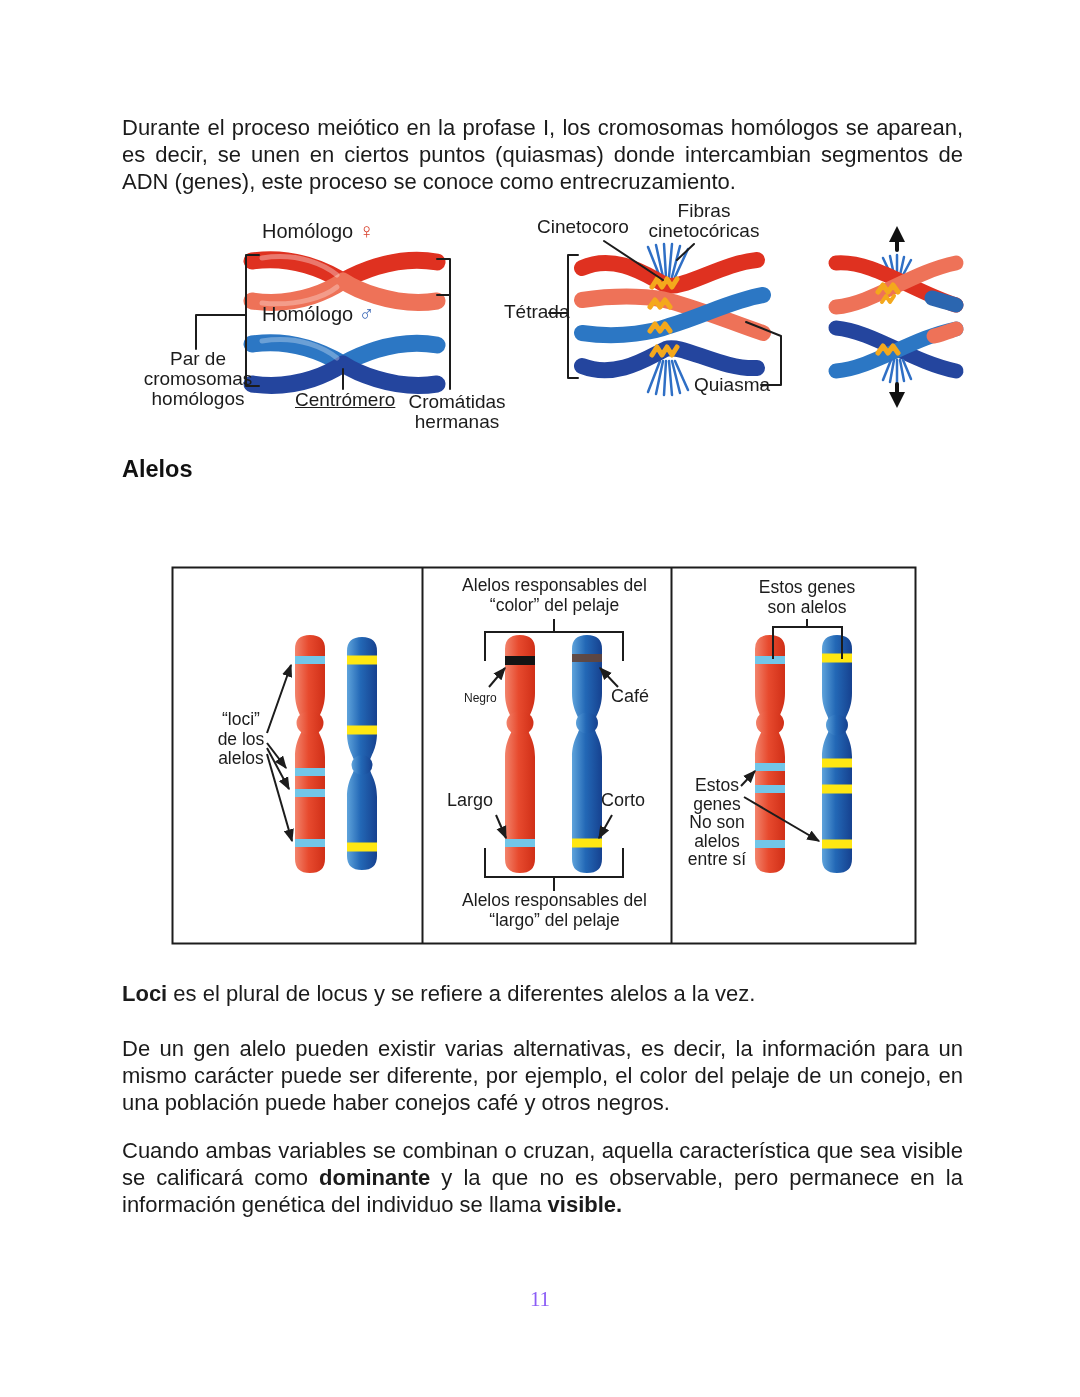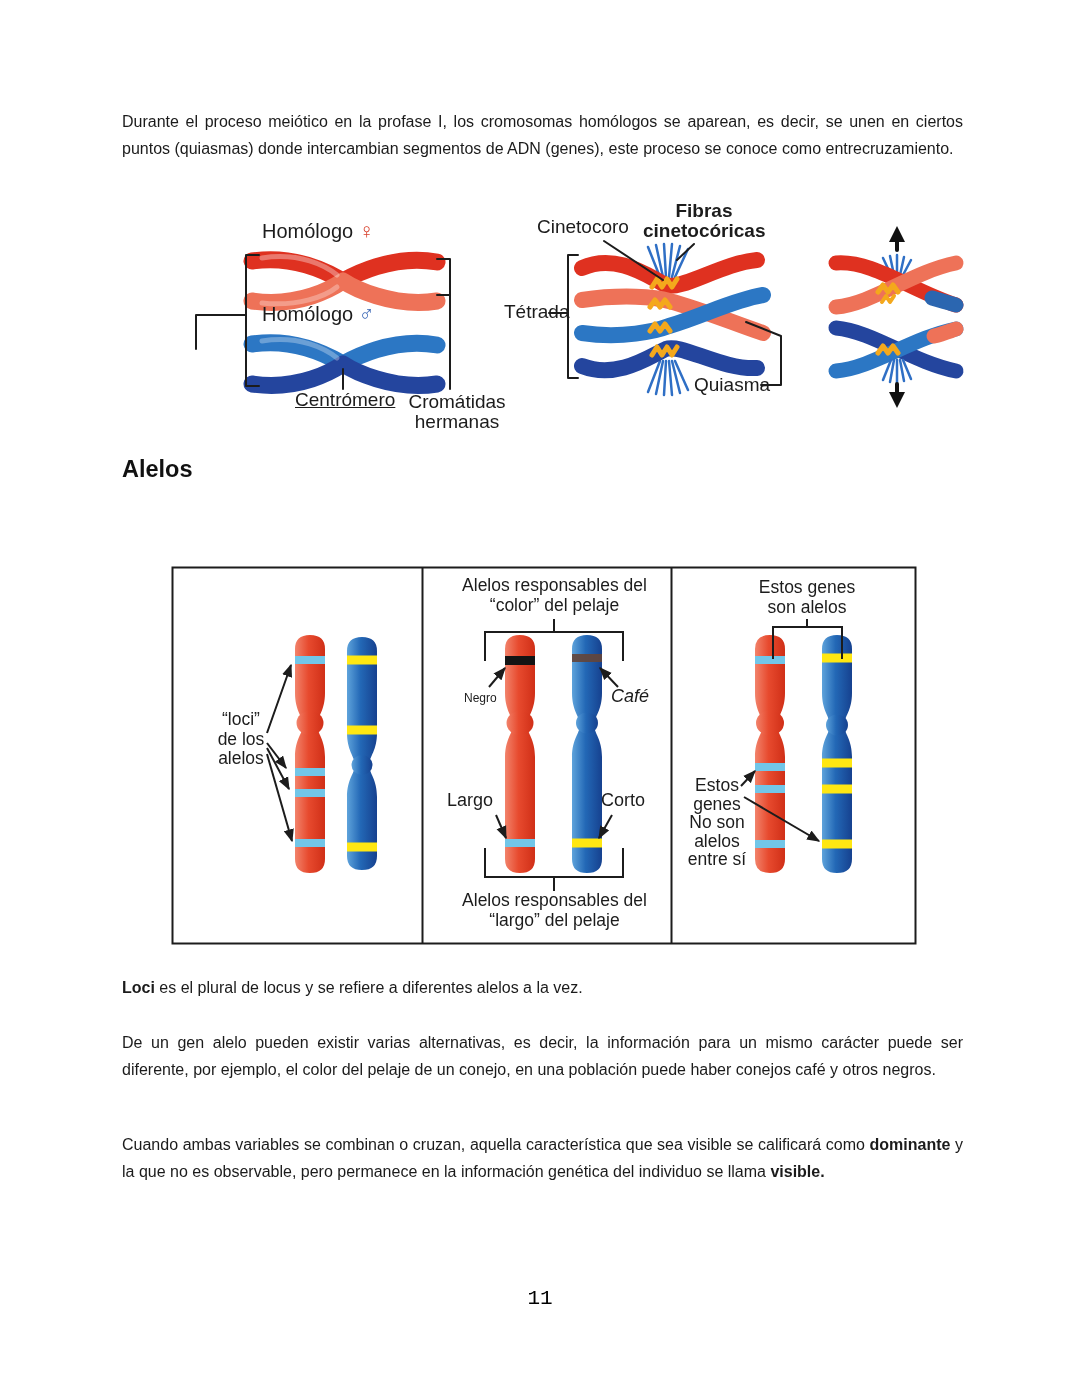--- a/index.html
+++ b/index.html
@@ -1,30 +1,30 @@
 <!DOCTYPE html>
 <html><head>
 <meta charset="utf-8">
 <style>
   html,body{margin:0;padding:0;background:#ffffff;}
   .page{position:relative;width:1080px;height:1397px;background:#fff;
         font-family:"Liberation Sans",sans-serif;color:#1b1b1b;overflow:hidden;}
-  .body-text{position:absolute;width:841px;font-size:16px;line-height:27px;
+  .body-text{position:absolute;width:841px;font-size:22px;line-height:27px;
              text-align:justify;color:#1b1b1b;}
   .b{font-weight:bold;}
   .lbl{position:absolute;color:#1c1c1c;white-space:pre-line;text-align:center;
        font-size:19px;line-height:20px;}
   .lbl.nowrap{white-space:nowrap;}
   .small{font-size:17.5px;line-height:20px;}
   .side5{font-size:17.5px;line-height:18.5px;}
   .heading{position:absolute;font-size:23.5px;font-weight:bold;color:#111;}
   .female{color:#d8402c;font-size:21px;}
   .male{color:#3a66b5;font-size:21px;}
   .pagenum{position:absolute;left:0;top:1287px;width:1080px;text-align:center;
-           font-family:Liberation Mono, monospace;font-size:21px;color:#000000;}
+           font-family:Liberation Serif, serif;font-size:21px;color:#8b5cf6;}
   svg.art{position:absolute;left:0;top:0;}
   .labels{position:absolute;left:0;top:0;width:100%;height:100%;}
 </style>
 </head>
 <body>
 
 <div class="page">
 
   <svg class="art" width="1080" height="1397" viewBox="0 0 1080 1397">
     <defs>
@@ -212,40 +212,43 @@
       </g>
     </g>
   </svg>
 
   <div class="labels">
 
     <p class="body-text" style="left:122px;top:92px;">Durante el proceso meiótico en la profase I, los cromosomas homólogos se aparean, es decir, se unen en ciertos puntos (quiasmas) donde intercambian segmentos de ADN (genes), este proceso se conoce como entrecruzamiento.</p>
 
     <div class="lbl nowrap" style="left:262px;top:221px;font-size:20px;"><span>Homólogo</span> <span class="female">♀</span></div>
     <div class="lbl nowrap" style="left:262px;top:304px;font-size:20px;"><span>Homólogo</span> <span class="male">♂</span></div>
+    <div class="lbl" style="left:131px;top:349px;width:134px;">Par de
+cromosomas
+homólogos</div>
     <div class="lbl nowrap" style="left:295px;top:390px;text-decoration:underline;">Centrómero</div>
     <div class="lbl" style="left:403px;top:392px;width:108px;">Cromátidas
 hermanas</div>
 
     <div class="lbl nowrap" style="left:537px;top:217px;">Cinetocoro</div>
-    <div class="lbl" style="left:643px;top:201px;width:122px;font-weight:bold;">Fibras
+    <div class="lbl" style="left:643px;top:201px;width:122px;">Fibras
 cinetocóricas</div>
     <div class="lbl nowrap" style="left:504px;top:302px;">Tétrada</div>
     <div class="lbl nowrap" style="left:694px;top:375px;">Quiasma</div>
 
     <h2 class="heading" style="left:122px;top:456px;margin:0;">Alelos</h2>
 
     <div class="lbl" style="left:202px;top:710px;width:78px;font-size:17.5px;line-height:19.5px;">“loci”
 de los
 alelos</div>
 
     <div class="lbl small" style="left:447px;top:575px;width:215px;">Alelos responsables del
 “color” del pelaje</div>
     <div class="lbl nowrap" style="left:464px;top:688px;font-size:12px;">Negro</div>
-    <div class="lbl nowrap" style="left:611px;top:686px;font-size:18px;font-style:italic;">Café</div>
+    <div class="lbl nowrap" style="left:611px;top:686px;font-size:18px;">Café</div>
     <div class="lbl nowrap" style="left:447px;top:790px;font-size:18px;">Largo</div>
     <div class="lbl nowrap" style="left:601px;top:790px;font-size:18px;">Corto</div>
     <div class="lbl small" style="left:447px;top:890px;width:215px;">Alelos responsables del
 “largo” del pelaje</div>
 
     <div class="lbl small" style="left:745px;top:577px;width:124px;">Estos genes
 son alelos</div>
     <div class="lbl side5" style="left:676px;top:776px;width:82px;">Estos
 genes
 No son

